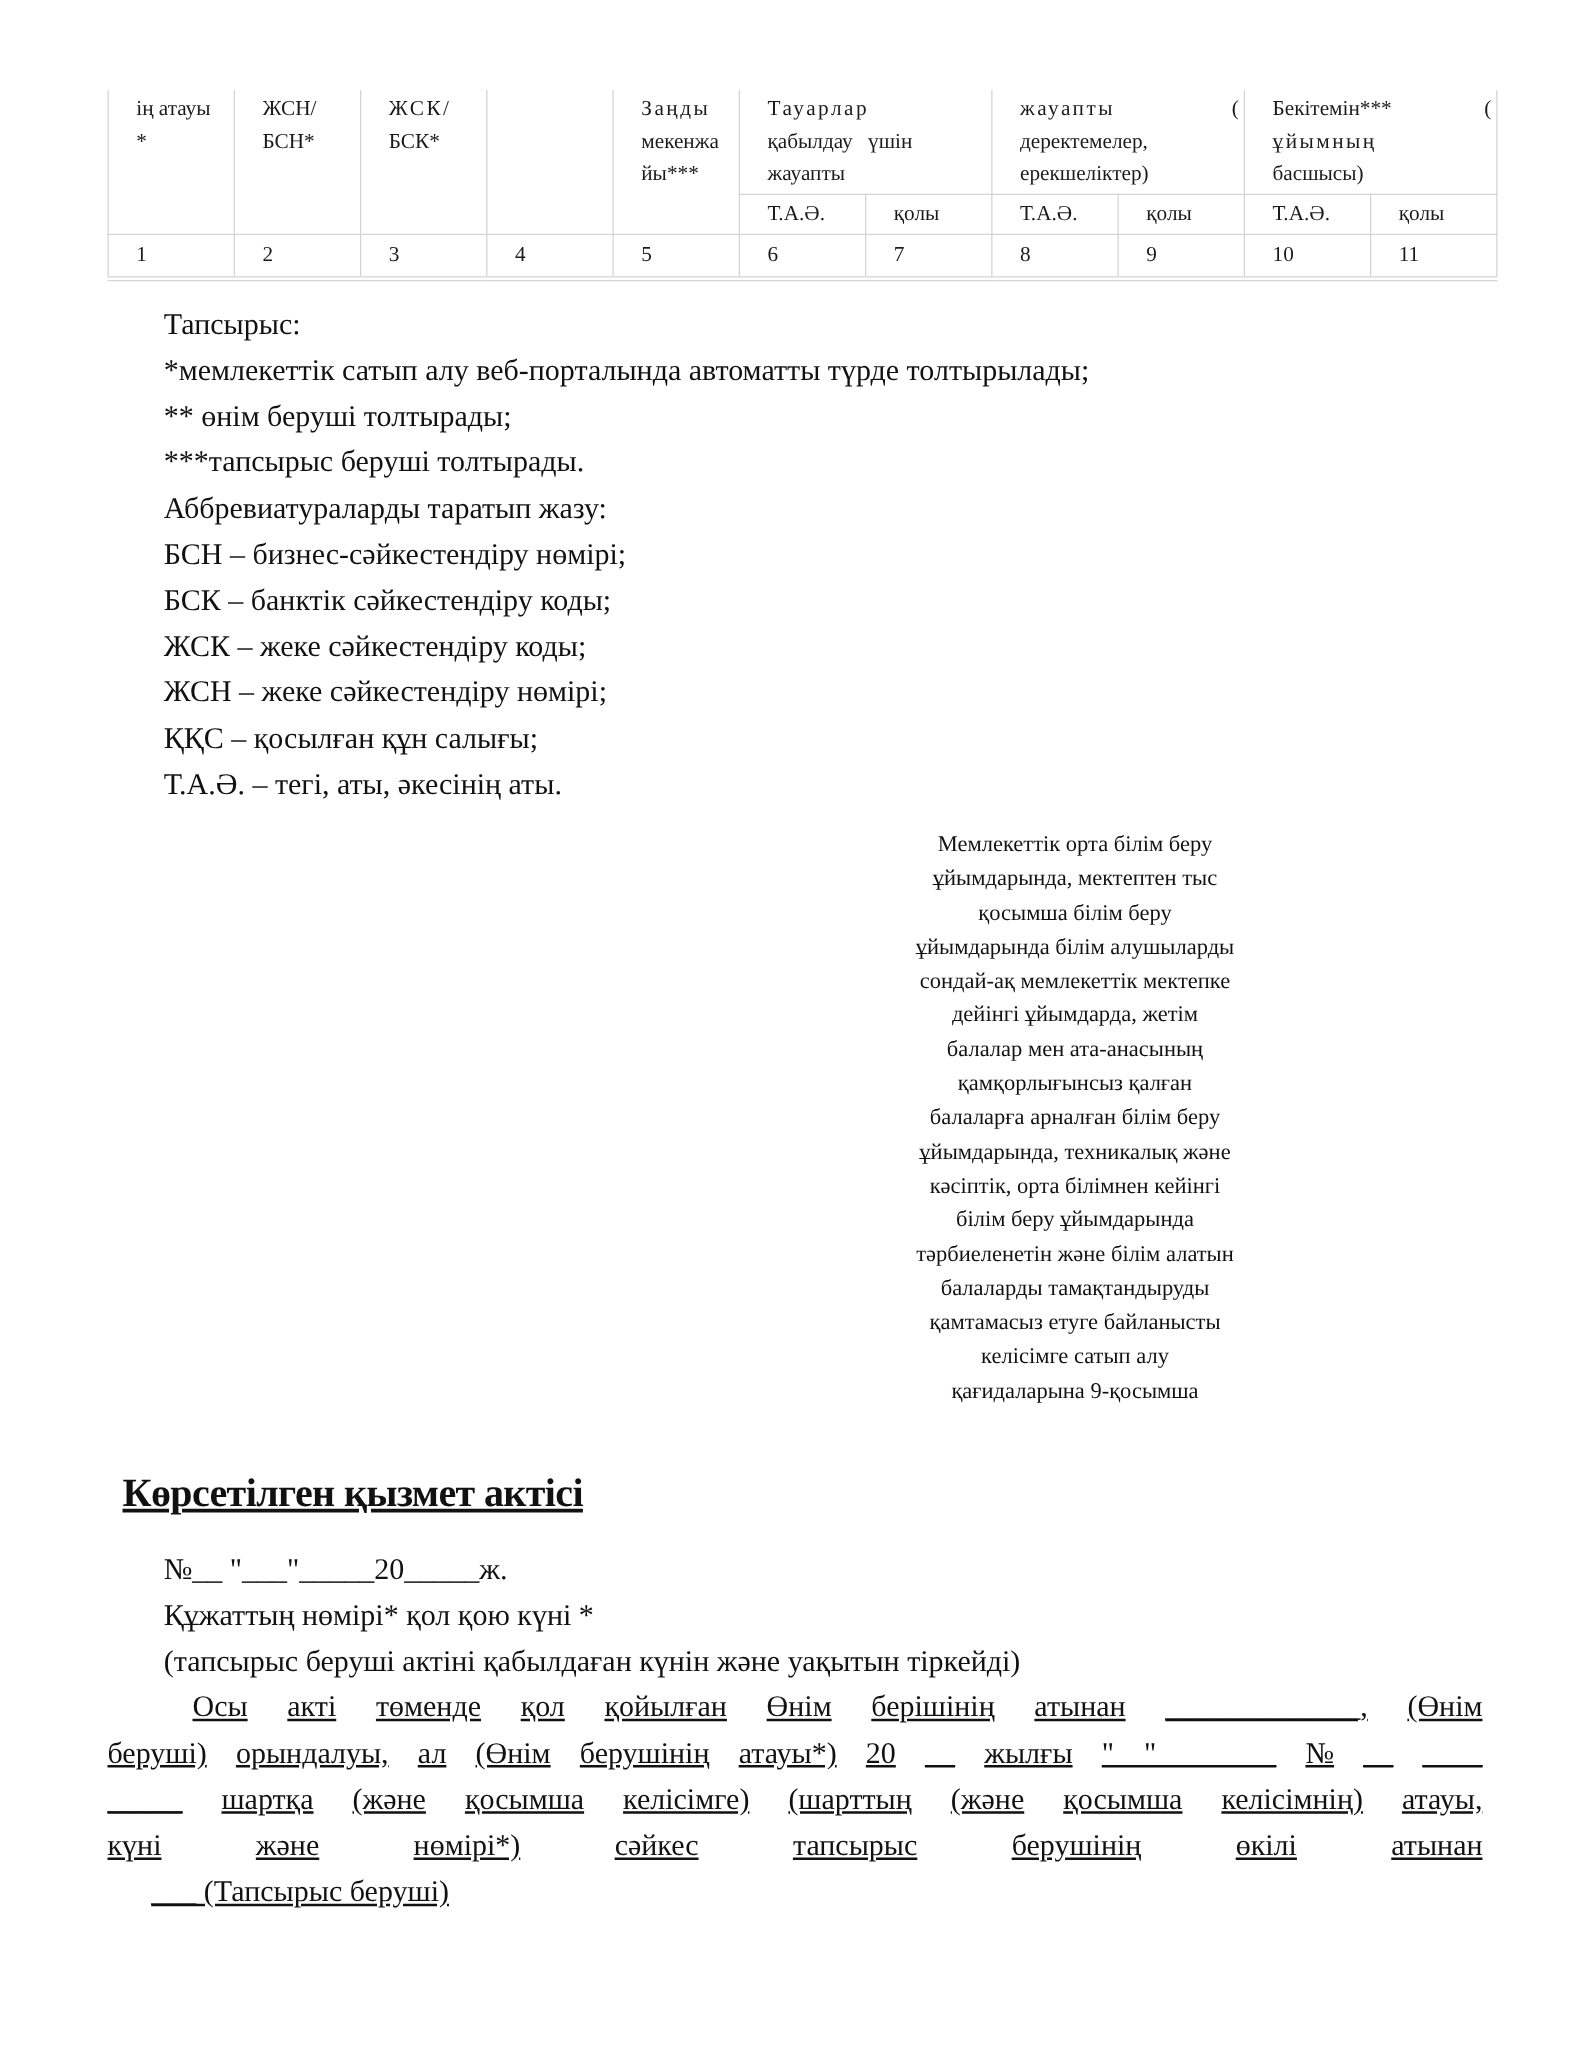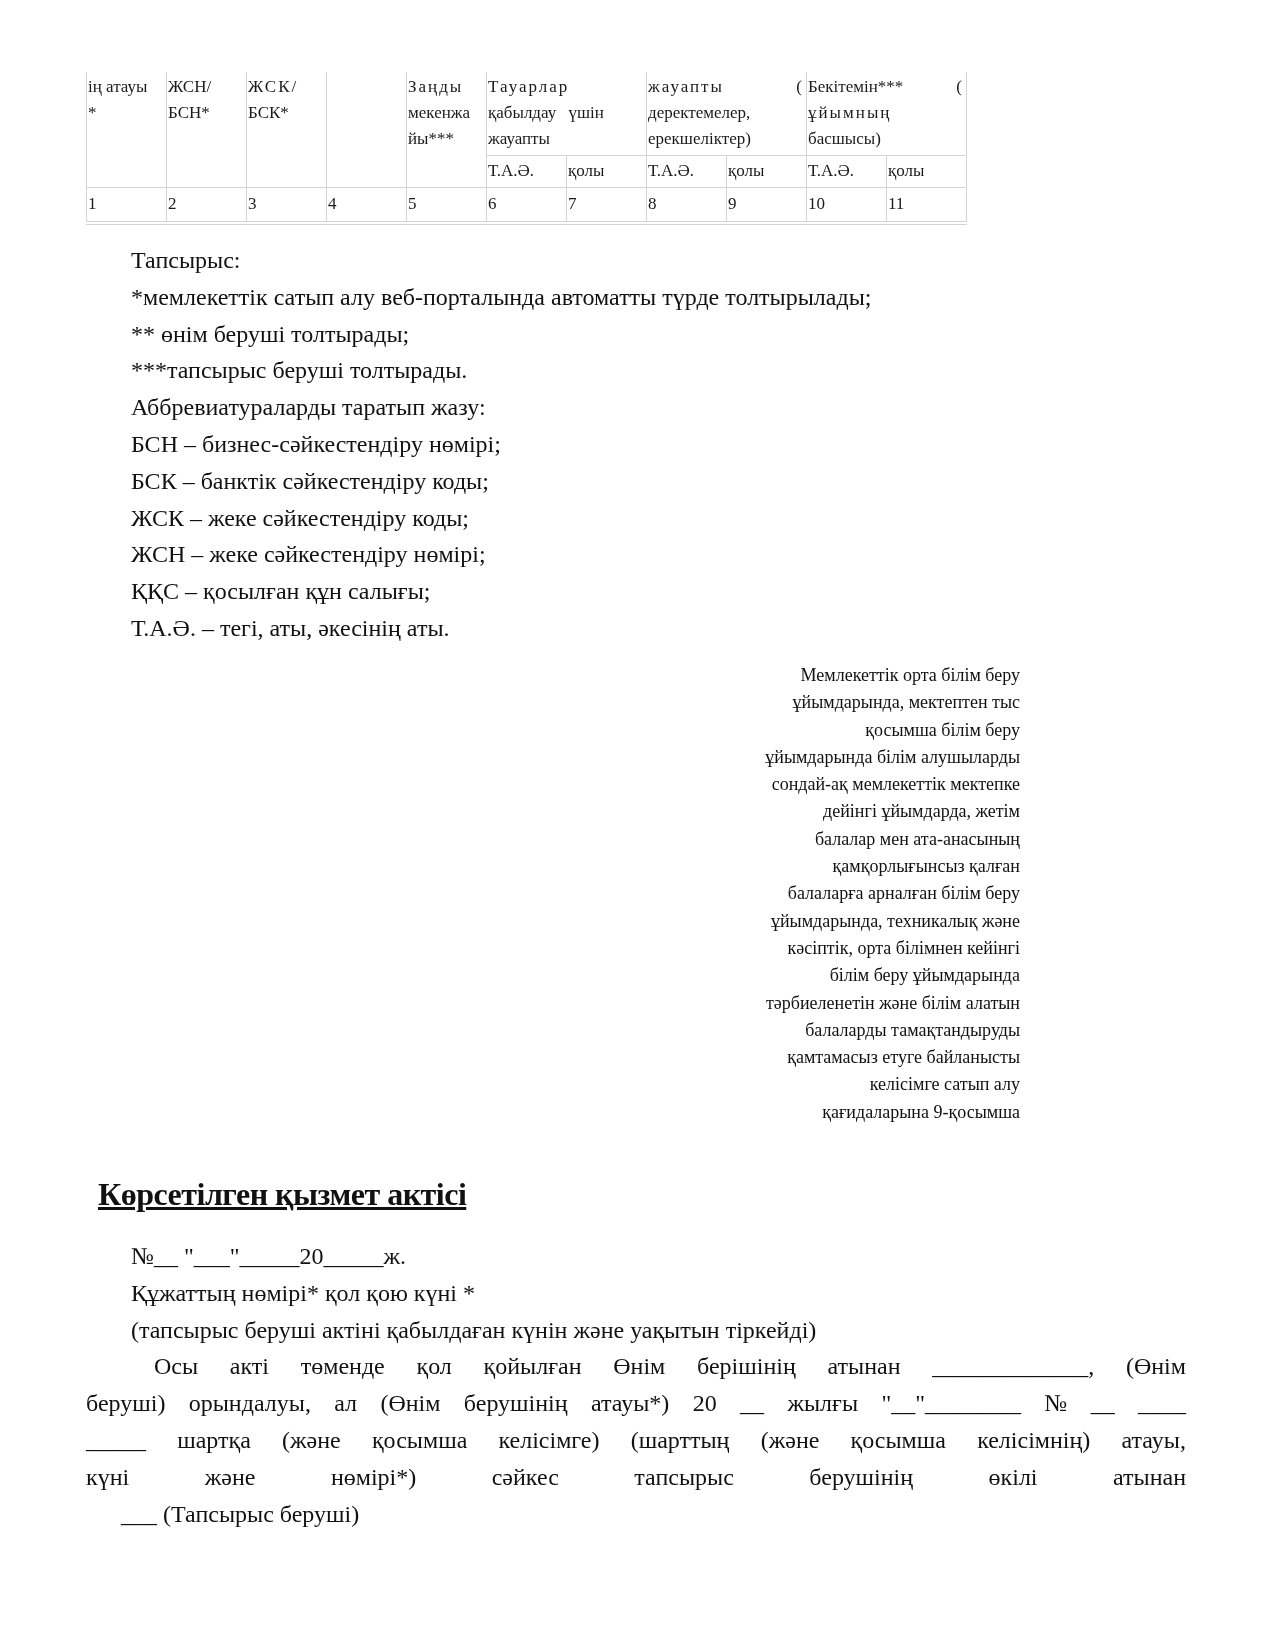--- a/index.html
+++ b/index.html
@@ -4,45 +4,45 @@
 <style>
   html, body { margin: 0; padding: 0; background: #ffffff; }
   body { width: 1275px; height: 1650px; position: relative; overflow: hidden;
          font-family: "Liberation Serif", "DejaVu Serif", serif; color: #111; }
 
   
   .tbl { position: absolute; left: 86px; top: 72px; border-collapse: collapse;
          font-size: 17px; line-height: 26px; color: #1a1a1a; }
   .tbl td { border-left: 1px solid #d4d4d4; border-right: 1px solid #d4d4d4;
             border-bottom: 1px solid #d4d4d4; vertical-align: top;
-            padding: 2px 4px 3px 1px; text-align: left; }
+            padding: 2px 4px 3px 22px; text-align: left; }
   .tbl tr.head td { border-top: none; }
   .tbl tr.nums td { height: 27px; padding-top: 3px; border-bottom: 4px double #d4d4d4; }
   .spaced { letter-spacing: 2px; }
   .w1{width:74px}.w2{width:74px}.w3{width:74px}.w4{width:74px}.w5{width:74px}
   .w6{width:74px}.w7{width:74px}.w8{width:74px}.w9{width:74px}.w10{width:74px}.w11{width:74px}
 
   
   .notes { position: absolute; left: 131px; top: 242px; font-size: 24px; line-height: 36.8px; }
   .notes div { white-space: nowrap; }
 
   
-  .annex { position: absolute; left: 700px; top: 662px; width: 320px; text-align: right;
+  .annex { position: absolute; left: 700px; top: 662px; width: 320px; text-align: center;
            font-size: 18px; line-height: 27.3px; }
   .annex div { white-space: nowrap; }
 
   
   .act-title { position: absolute; left: 98px; top: 1176px; font-size: 32px; font-weight: bold;
                letter-spacing: -0.5px; text-decoration: underline; }
 
   .act-lines { position: absolute; left: 131px; top: 1238px; font-size: 24px; line-height: 37px; }
   .act-lines div { white-space: nowrap; }
 
   .para { position: absolute; left: 86px; top: 1348px; width: 1100px; font-size: 24px;
-          line-height: 37px; text-align: justify; }
+          line-height: 37px; text-align: justify; text-decoration: underline; }
   .para div { white-space: nowrap; display: flex; justify-content: space-between; }
   .para div.first { padding-left: 68px; }
   .para div.lastline { justify-content: flex-start; margin-left: 35px; }
 </style>
 </head>
 <body>
 
 <table class="tbl">
   <tbody>
       <tr class="head">

